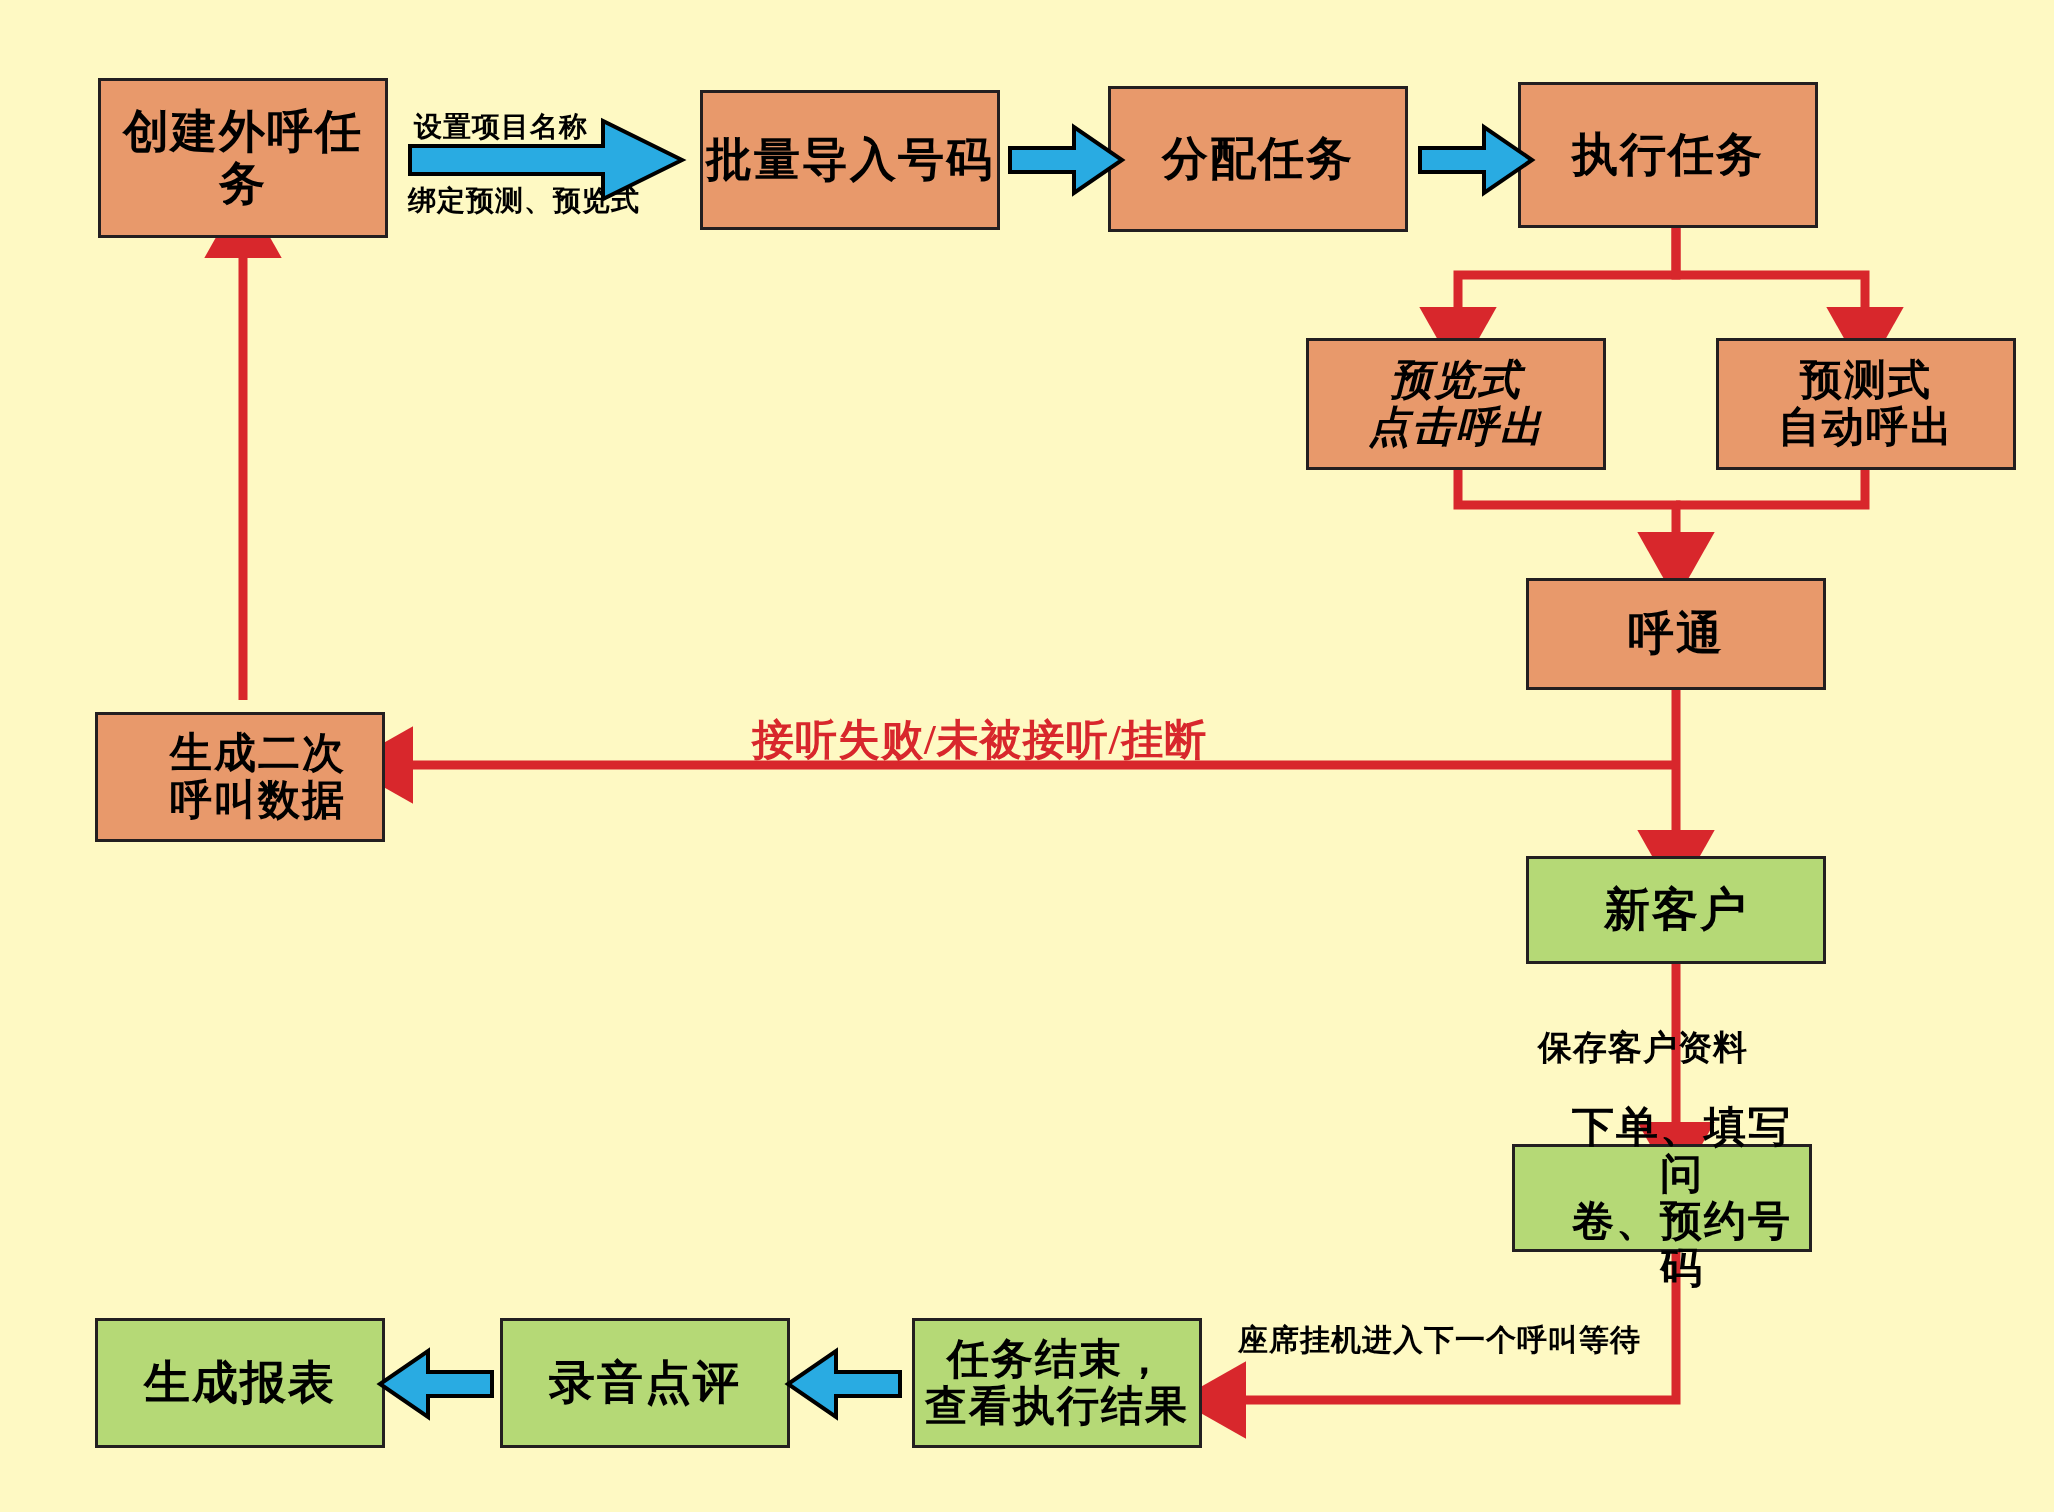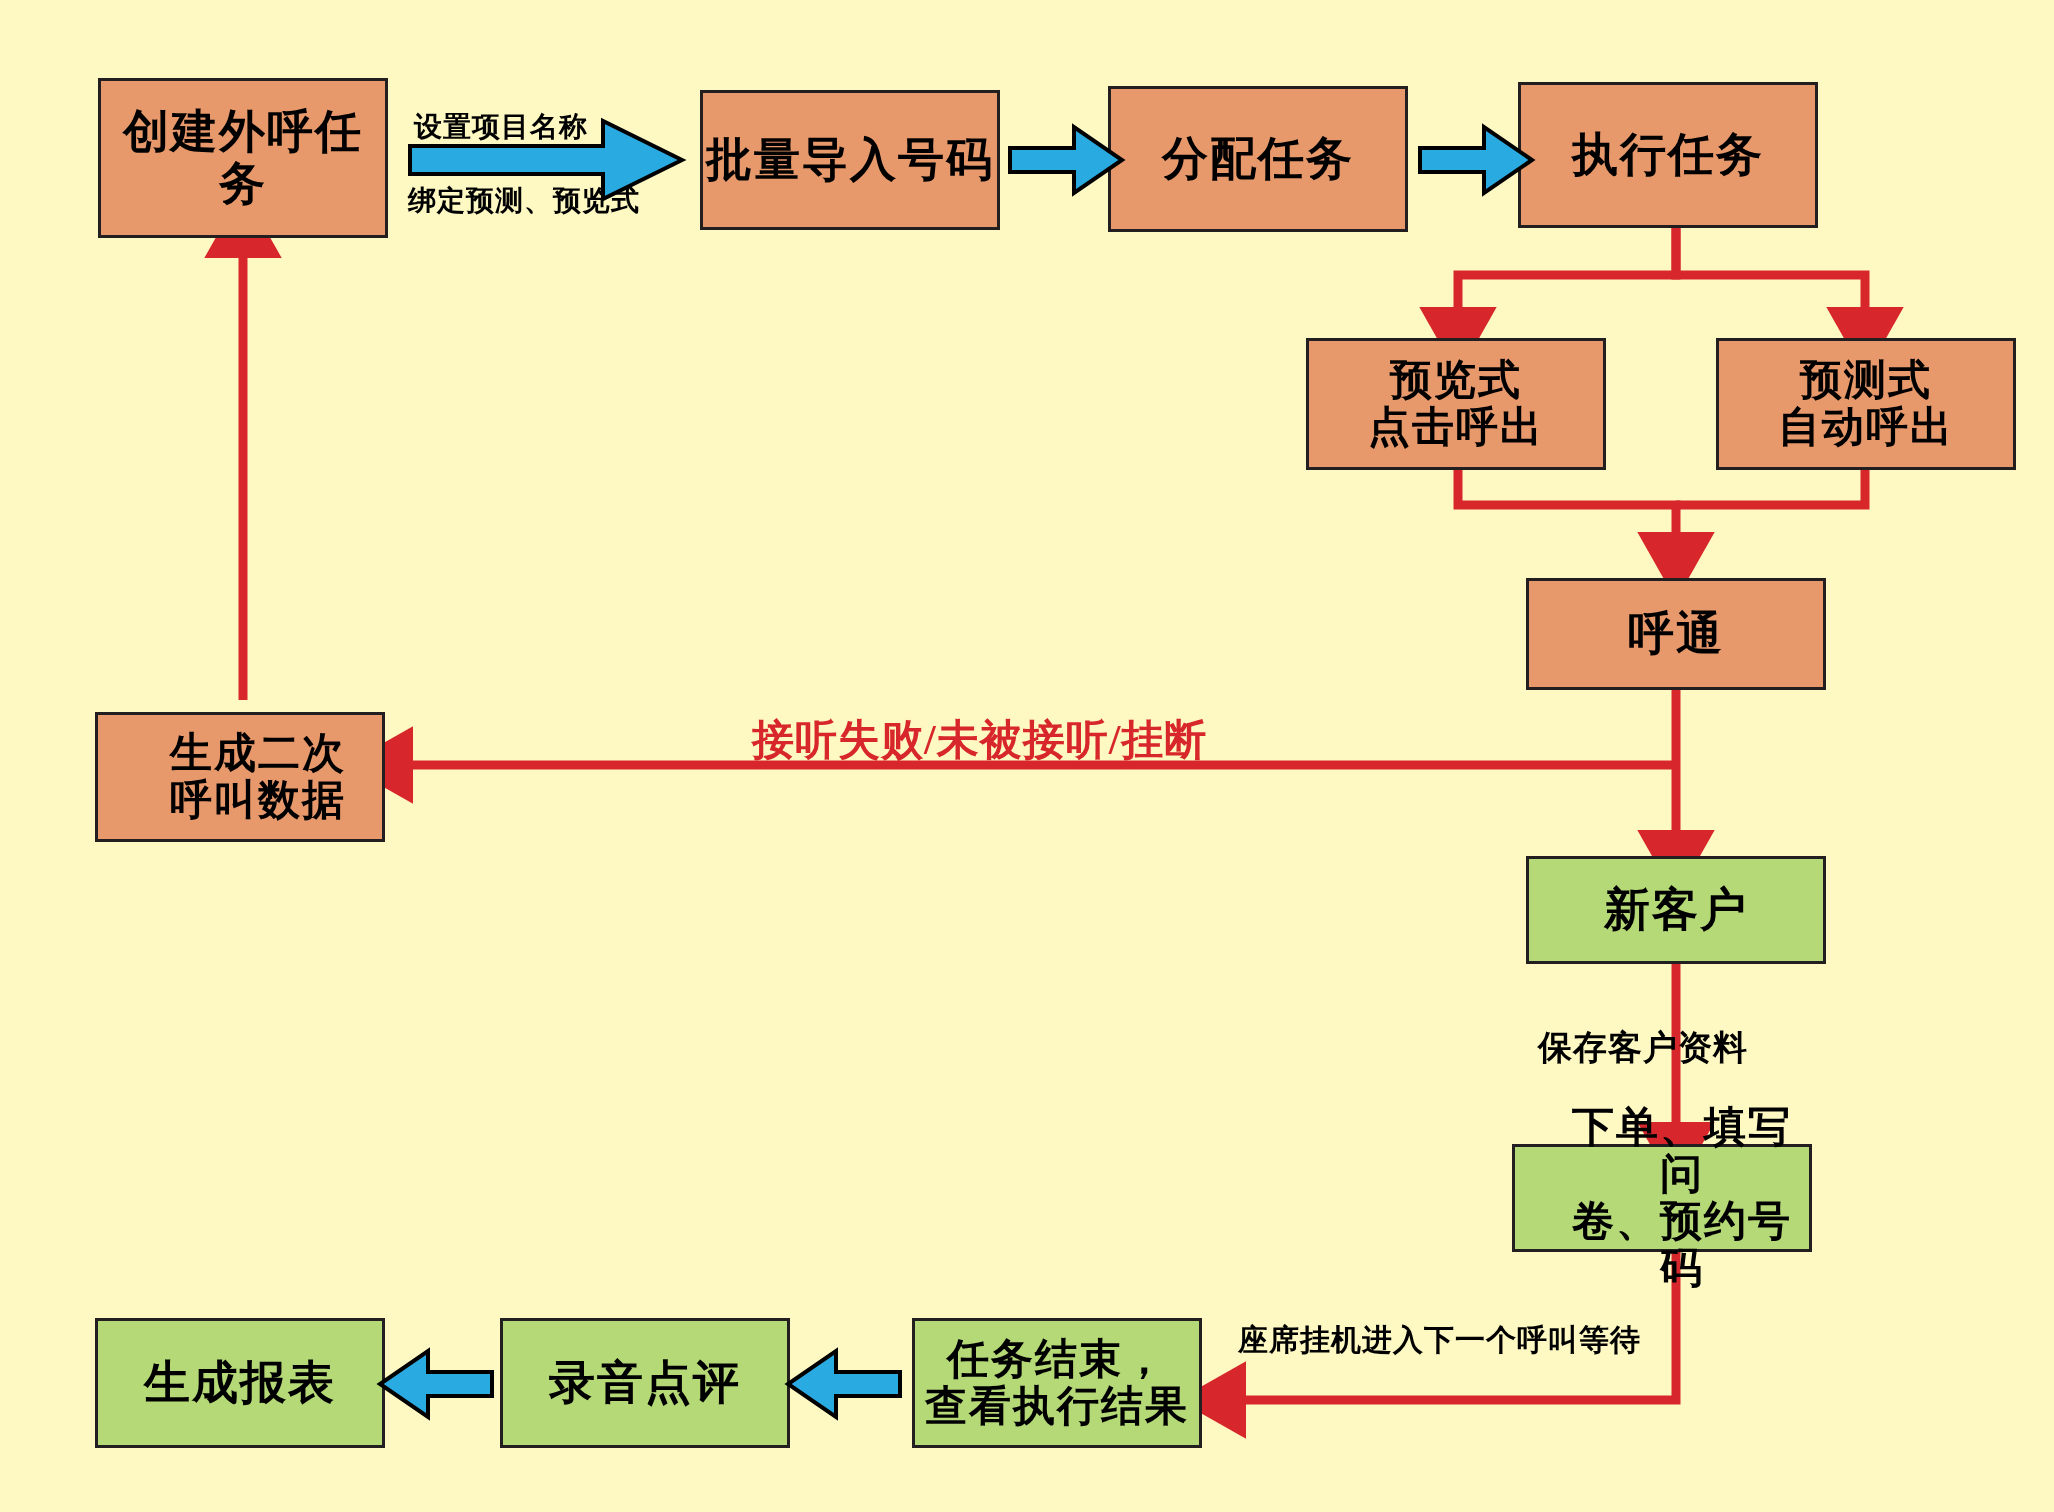--- a/index.html
+++ b/index.html
@@ -119,21 +119,21 @@
   </svg>
 
   <div class="node orange" style="left:98px; top:78px; width:290px; height:160px; font-size:46px;">创建外呼任务</div>
 
   <div class="node orange" style="left:700px; top:90px; width:300px; height:140px; font-size:46px;">批量导入号码</div>
 
   <div class="node orange" style="left:1108px; top:86px; width:300px; height:146px; font-size:46px;">分配任务</div>
 
   <div class="node orange" style="left:1518px; top:82px; width:300px; height:146px; font-size:46px;">执行任务</div>
 
-  <div class="node orange" style="left:1306px; top:338px; width:300px; height:132px; font-size:42px;">预览式
+  <div class="node orange" style="left:1306px; top:338px; width:300px; height:132px; font-size:42px;font-style:italic;">预览式
 点击呼出</div>
 
   <div class="node orange" style="left:1716px; top:338px; width:300px; height:132px; font-size:42px;">预测式
 自动呼出</div>
 
   <div class="node orange" style="left:1526px; top:578px; width:300px; height:112px; font-size:46px;">呼通</div>
 
   <div class="node orange" style="left:95px; top:712px; width:290px; height:130px; font-size:42px;padding-left:36px;">生成二次
 呼叫数据</div>
 

